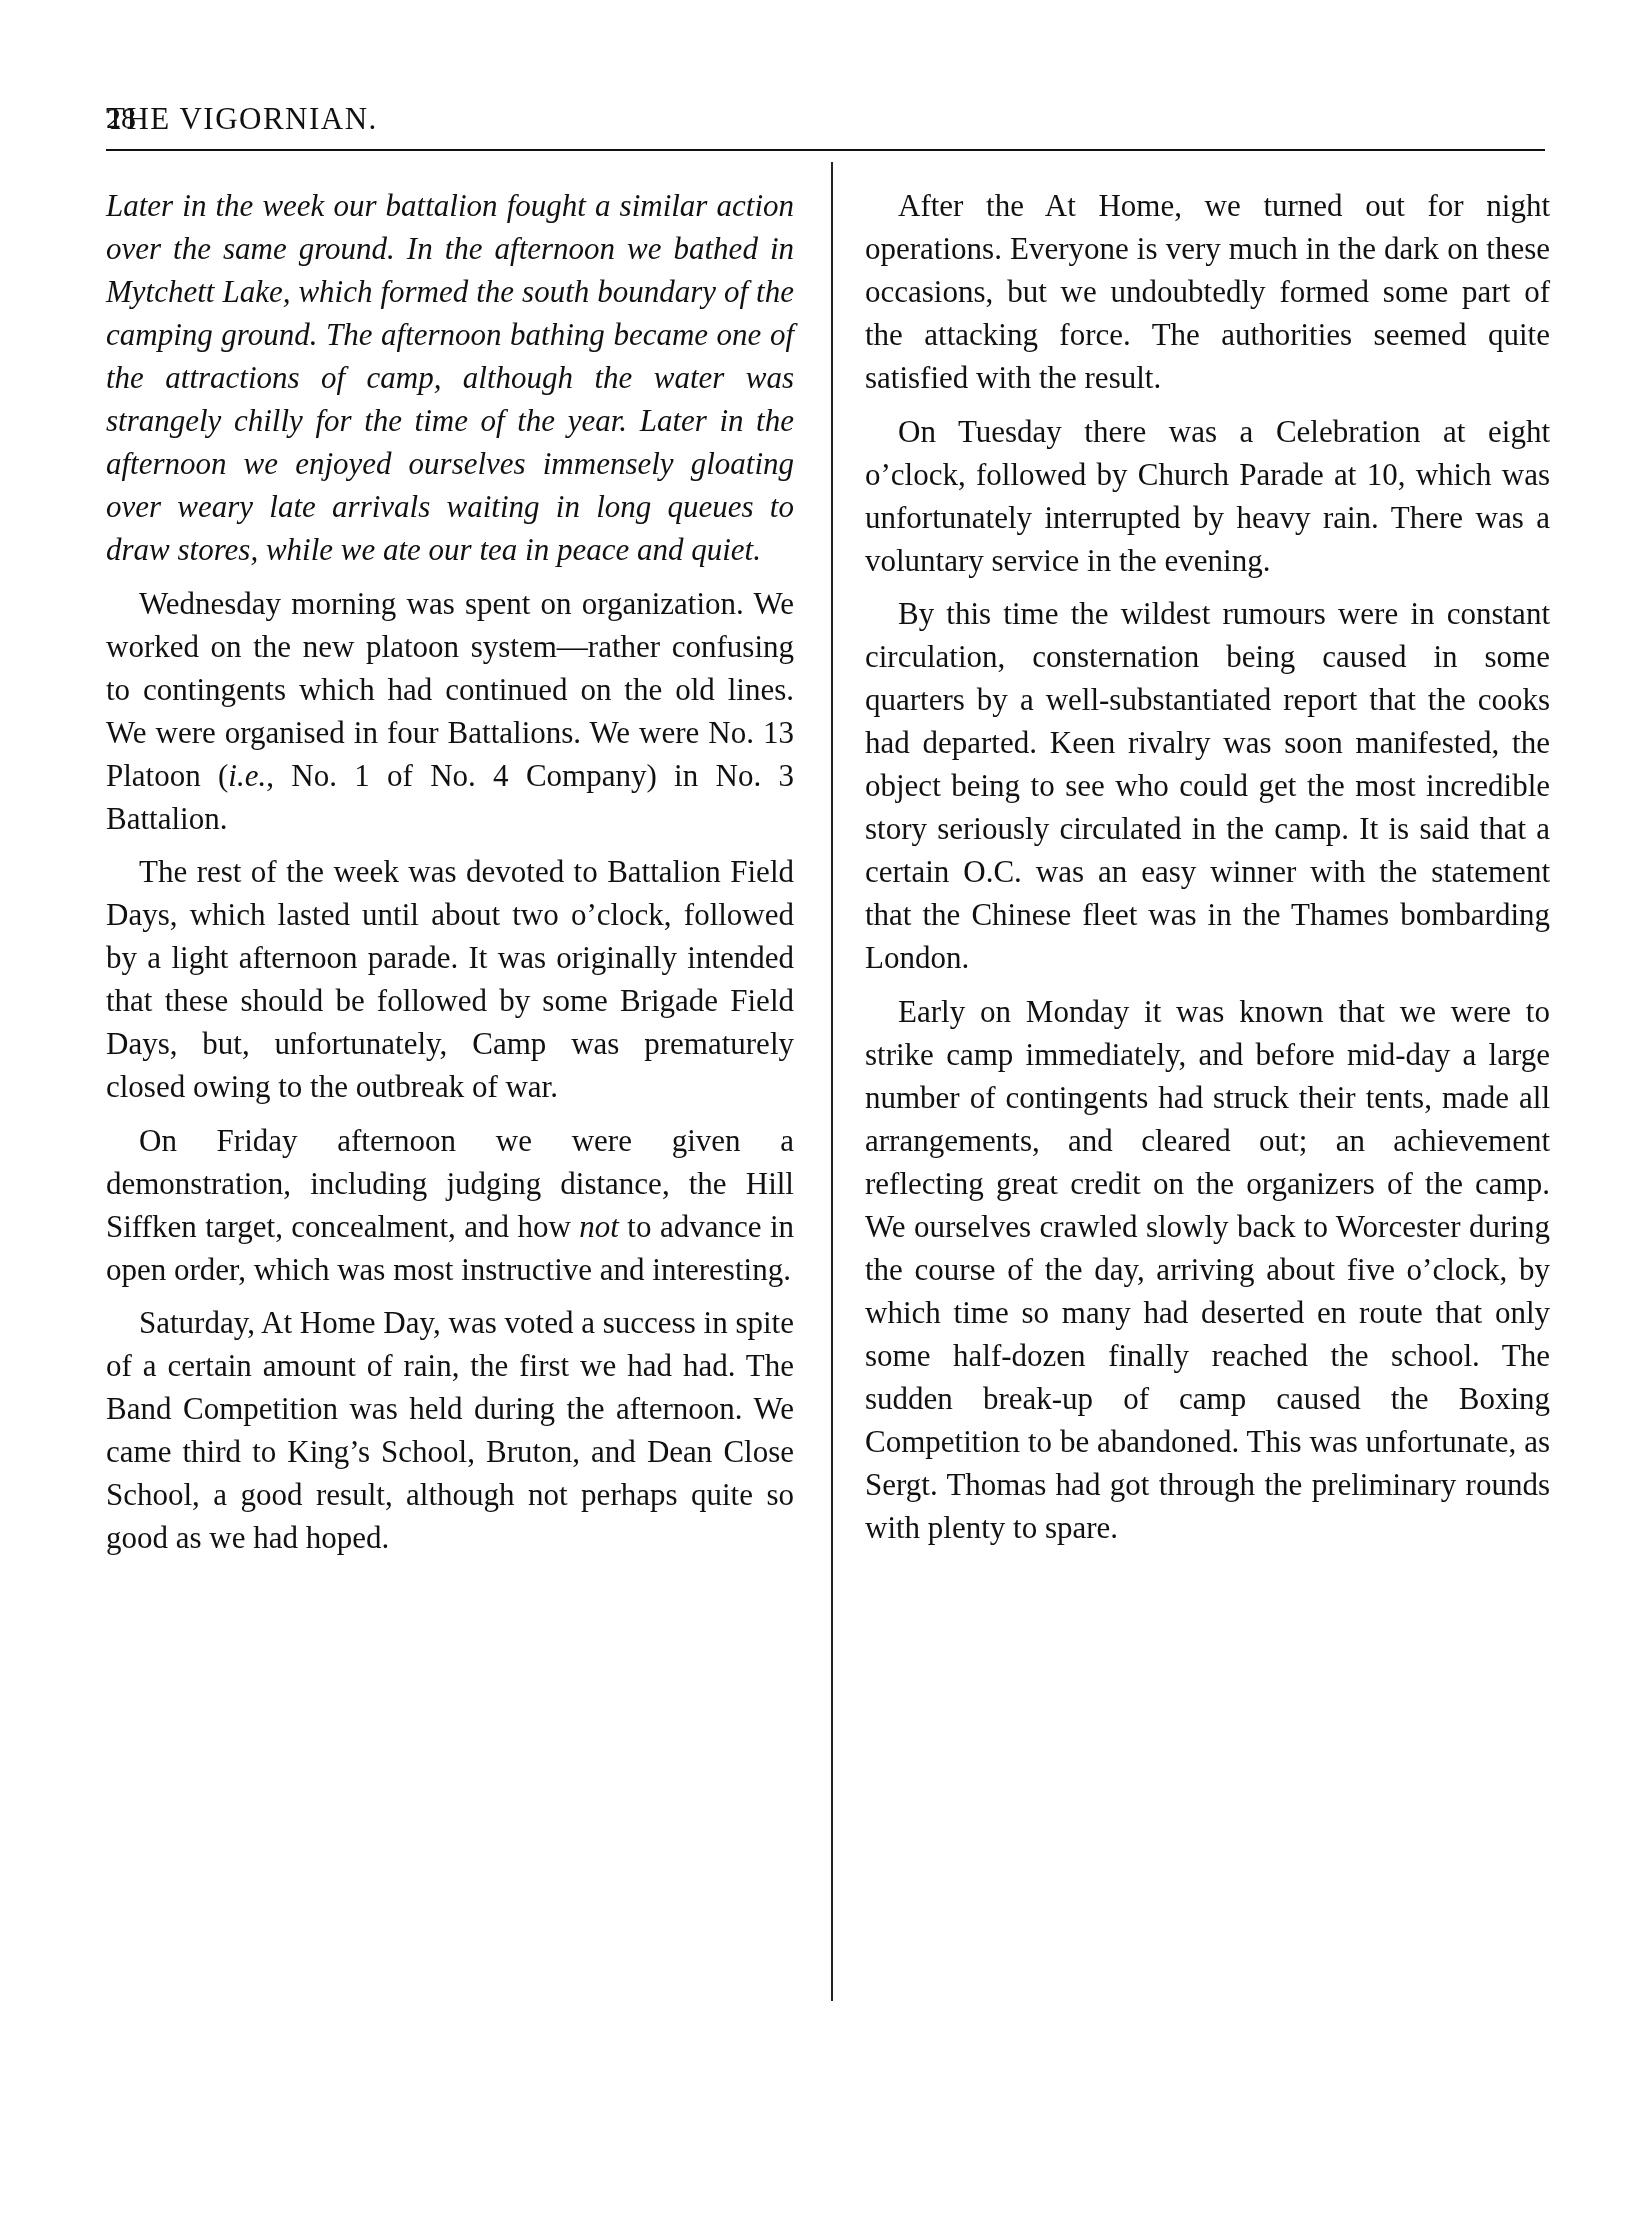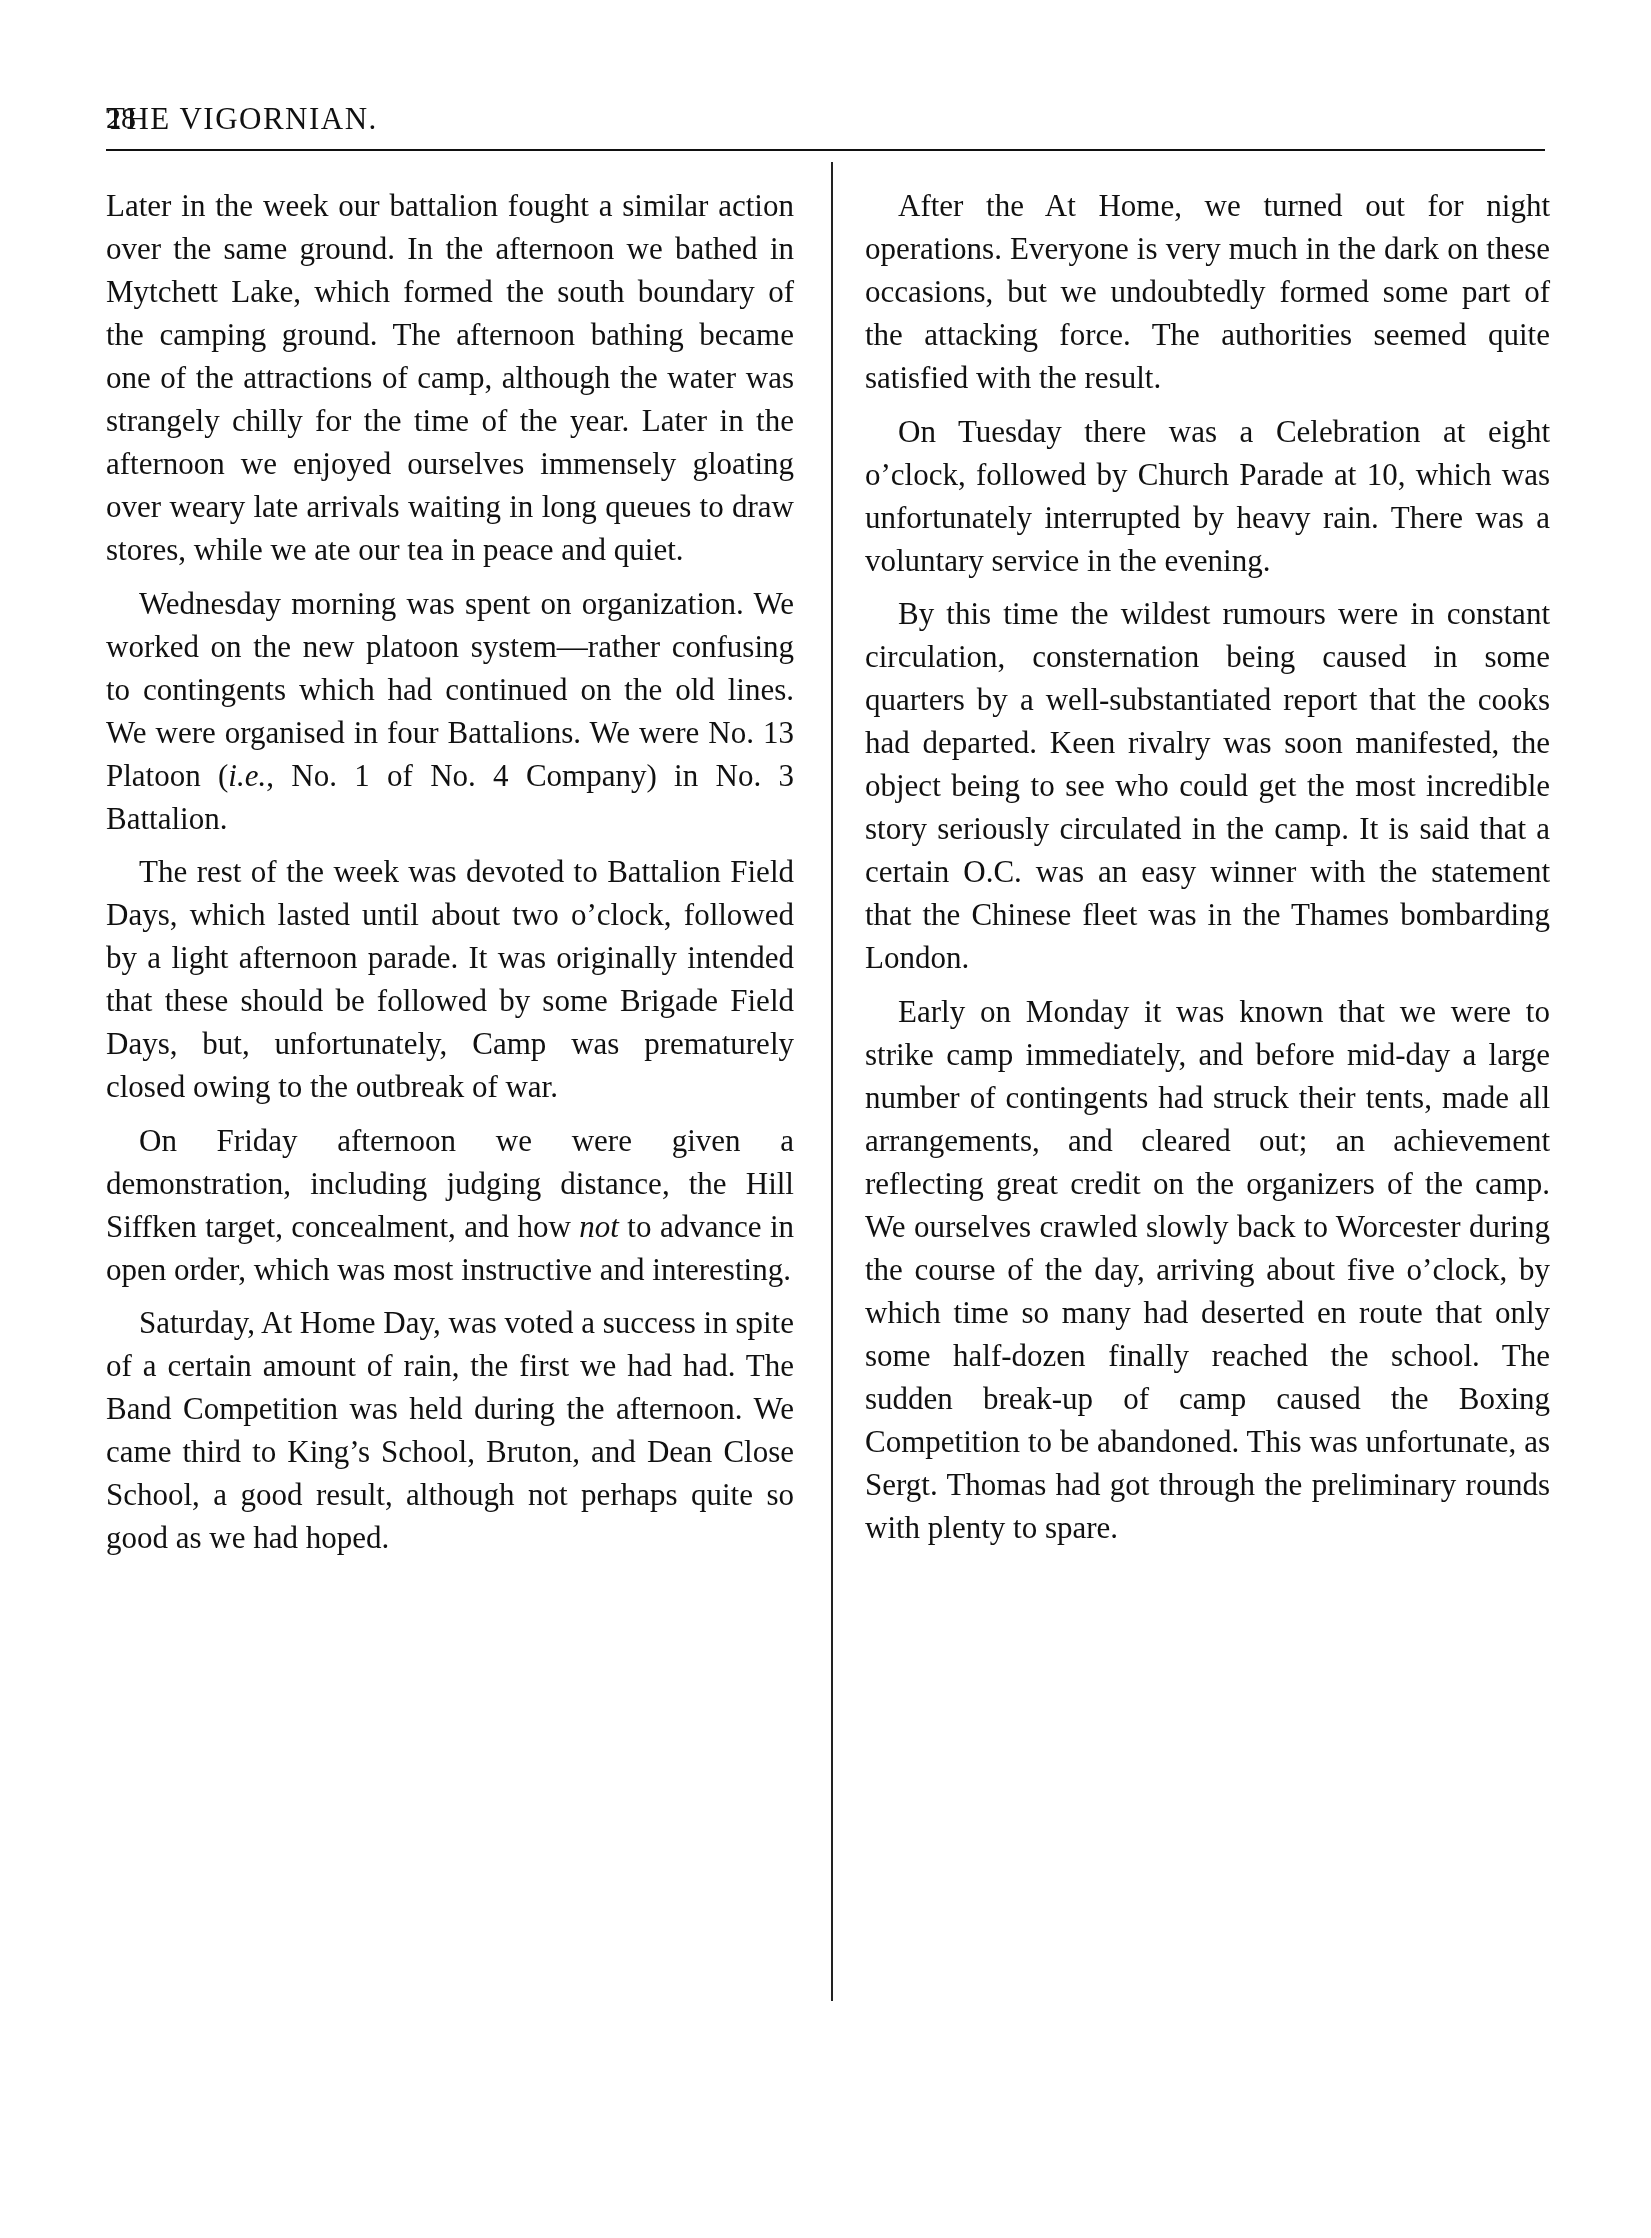--- a/index.html
+++ b/index.html
@@ -10,21 +10,21 @@
   .header { position: absolute; left: 106px; right: 106px; top: 101px; height: 46px; }
   .page-num { position: absolute; left: 0; top: 0; font-size: 30px; letter-spacing: 0; }
   .running-title { position: absolute; left: 0; right: 0; top: 0; text-align: left;
     font-size: 31px; letter-spacing: 1.5px; }
   .rule { position: absolute; left: 106px; width: 1439px; top: 149px; height: 2.3px; background: #111; }
   .divider { position: absolute; left: 831px; top: 162px; width: 1.5px; height: 1839px; background: #222; }
   .col { position: absolute; top: 184px; width: 688px; font-size: 31px; line-height: 43px; text-align: justify; }
   .col.left { left: 106px; }
   .col.right { left: 865px; width: 685px; }
   .col p { margin: 0 0 10.6px 0; text-indent: 33px; hyphens: none; }
-  .col p.cont { text-indent: 0; }
+  .col p.cont { text-indent: 0; font-style: italic; }
   em { font-style: italic; margin-top: 14px; }
 </style>
 </head>
 <body>
 
 <div class="header">
   <span class="page-num">28</span>
   <div class="running-title">THE VIGORNIAN.</div>
 </div>
 <div class="rule"></div>

